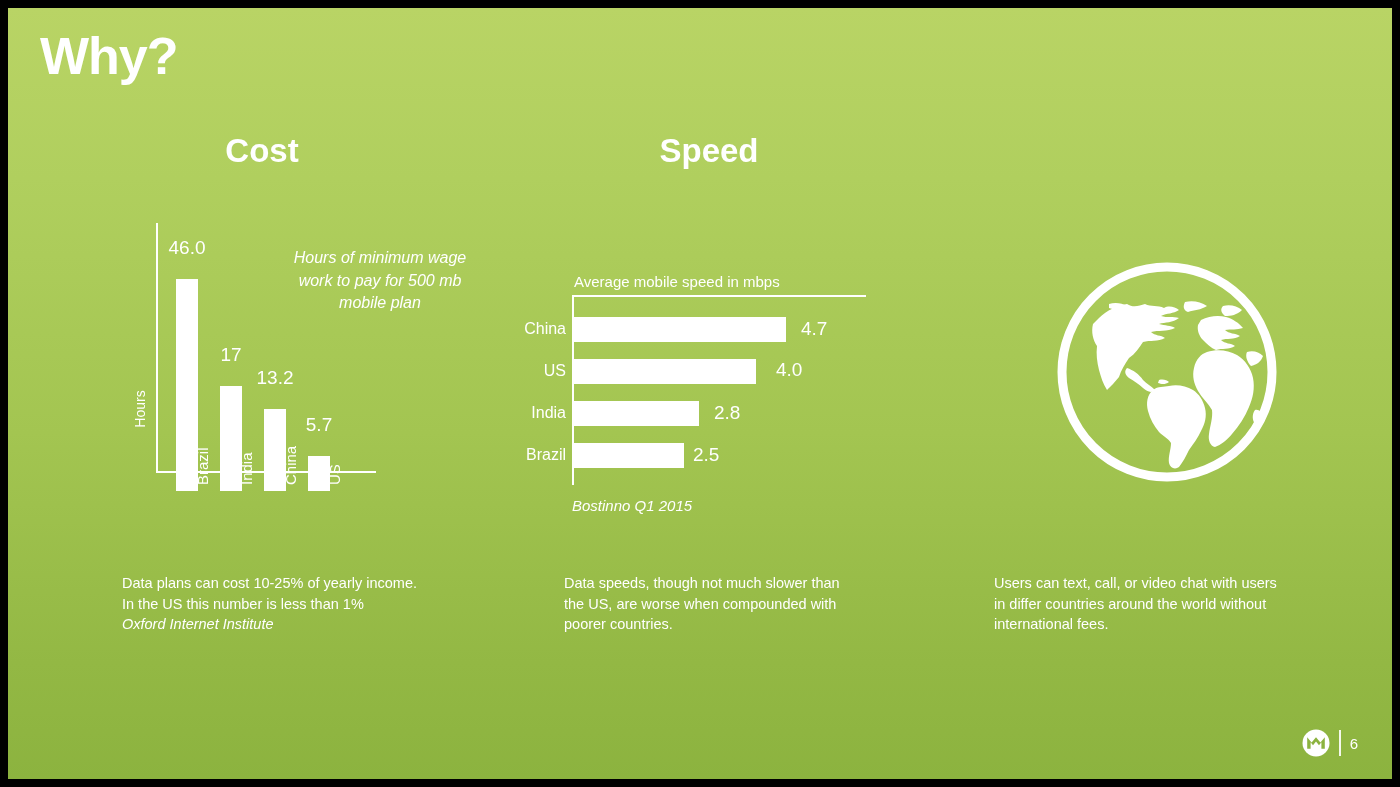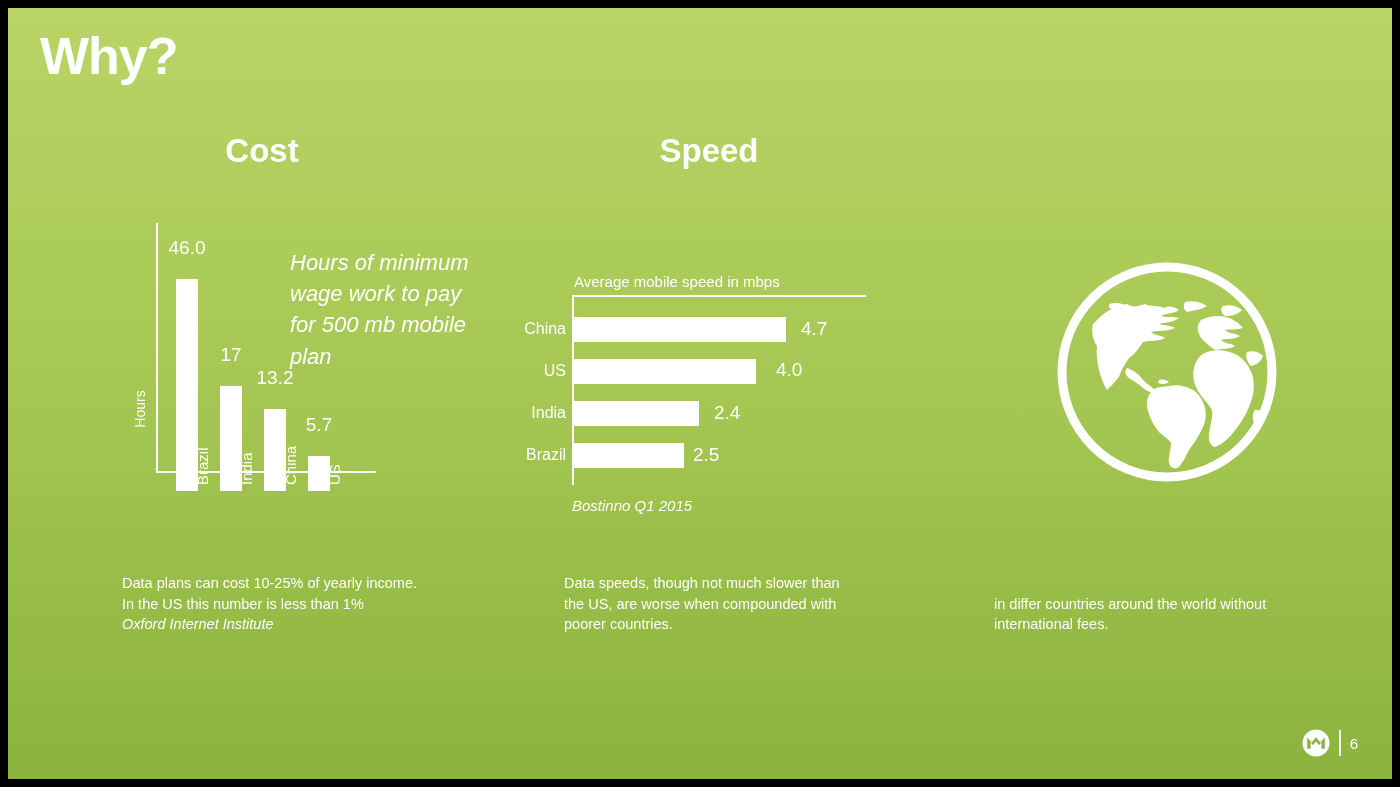--- a/index.html
+++ b/index.html
@@ -101,24 +101,25 @@
     white-space: nowrap;
     transform: rotate(-90deg);
     transform-origin: left top;
   }
 
   .annotation-italic {
     position: absolute;
     left: 282px;
     top: 239px;
     width: 180px;
-    font-size: 22px;
+    font-size: 16px;
     font-style: italic;
     color: #ffffff;
     line-height: 1.42;
+    text-align: center;
   }
 
   
   #speed-chart {
     position: absolute;
     left: 500px;
     top: 265px;
     width: 400px;
     height: 240px;
   }
@@ -264,21 +265,21 @@
     <div class="h-bar" style="top:44px; width:212px;"></div>
     <div class="h-bar-label" style="top:47px;">China</div>
     <div class="h-bar-value" style="left:293px; top:45px;">4.7</div>
 
     <div class="h-bar" style="top:86px; width:182px;"></div>
     <div class="h-bar-label" style="top:89px;">US</div>
     <div class="h-bar-value bold" style="left:268px; top:86px;">4.0</div>
 
     <div class="h-bar" style="top:128px; width:125px;"></div>
     <div class="h-bar-label" style="top:131px;">India</div>
-    <div class="h-bar-value" style="left:206px; top:129px;">2.4</div>
+    <div class="h-bar-value" style="left:206px; top:129px;">2.8</div>
 
     <div class="h-bar" style="top:170px; width:110px;"></div>
     <div class="h-bar-label" style="top:173px;">Brazil</div>
     <div class="h-bar-value" style="left:185px; top:171px;">2.5</div>
 
     <div class="h-source">Bostinno Q1 2015</div>
   </div>
 
   <div id="globe-wrap">
     <svg width="224" height="224" viewBox="0 0 224 224" xmlns="http://www.w3.org/2000/svg">
@@ -337,21 +338,21 @@
     <span class="src">Oxford Internet Institute</span>
   </div>
 
   <div class="caption" id="caption-speed">
     <span>Data speeds, though not much slower than</span><br>
     <span>the US, are worse when compounded with</span><br>
     <span>poorer countries.</span>
   </div>
 
   <div class="caption" id="caption-access">
-    <br>
+    <span>Users can text, call, or video chat with users</span><br>
     <span>in differ countries around the world without</span><br>
     <span>international fees.</span>
   </div>
 
   <div id="footer">
     <span>
       <svg id="moto-logo" width="28" height="28" viewBox="0 0 28 28" xmlns="http://www.w3.org/2000/svg">
         <circle cx="14" cy="14" r="13.5" fill="#ffffff"></circle>
         <path d="M5.2 19.8 L5.2 8.2 L9.6 13.6 L14 8.2 L18.4 13.6 L22.8 8.2 L22.8 19.8
                  L19.4 19.8 L19.4 13.2 L17.0 16.2 L14 12.5 L11.0 16.2 L8.6 13.2 L8.6 19.8 Z" fill="#8cb33f"></path>

